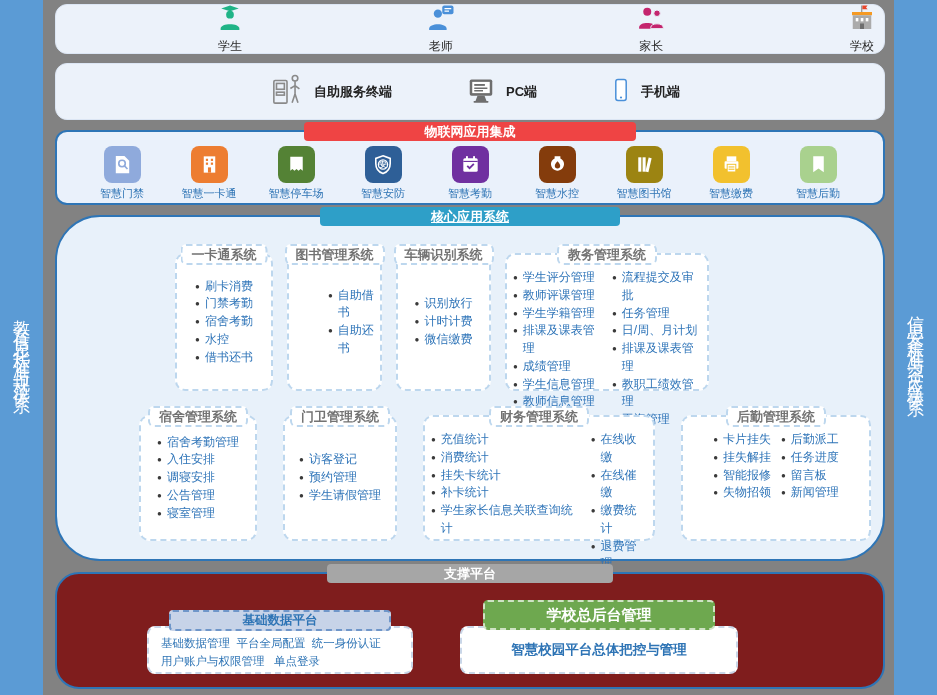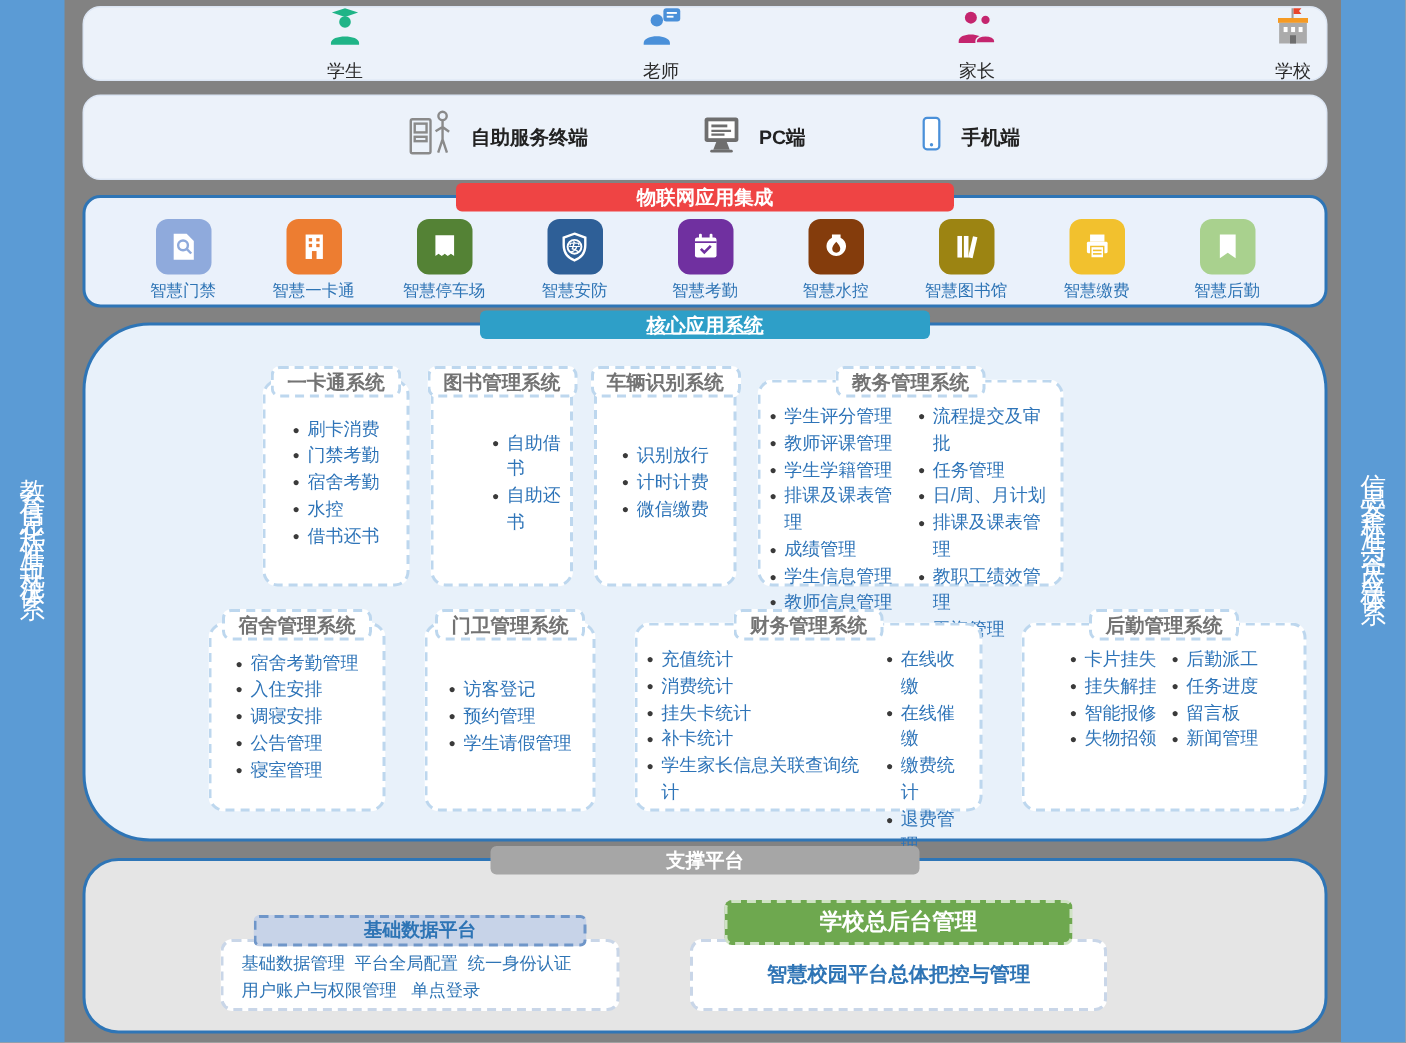--- a/index.html
+++ b/index.html
@@ -13,21 +13,21 @@
   .sidebar.right{right:0;}
   .sidebar .vtext{writing-mode:vertical-rl;text-orientation:upright;color:#fff;
     font-size:17px;letter-spacing:7px;font-weight:500;}
 
   
   .panel{position:absolute;left:55px;width:830px;background:#ECF2FA;box-sizing:border-box;}
   .panel.users{top:4px;height:50px;border-radius:12px;border:1px solid #DCE6F4;}
   .panel.terminals{top:63px;height:57px;border-radius:12px;border:1px solid #DCE6F4;}
   .panel.iot{top:130px;height:75px;border-radius:12px;border:2px solid #2E75B6;background:#EAF1FB;}
   .panel.core{top:215px;height:346px;border-radius:45px;border:2px solid #2E75B6;background:#E8F1FA;}
-  .panel.support{top:572px;height:117px;border-radius:24px;border:2px solid #2E75B6;background:#e5e5e5;}
+  .panel.support{top:572px;height:117px;border-radius:24px;border:2px solid #2E75B6;background:#7f1d1d;}
 
   .banner{position:absolute;top:-10px;left:50%;transform:translateX(-50%);
     color:#fff;font-weight:bold;font-size:13px;text-align:center;border-radius:4px;
     padding:2px 0;line-height:15px;}
   .banner.iot-banner{width:332px;}
   .banner.core-banner{width:300px;text-decoration:underline;}
   .banner.support-banner{width:286px;}
 
   
   .users-row{display:flex;justify-content:space-between;padding-left:152px;gap:84px;height:100%;align-items:center;}

